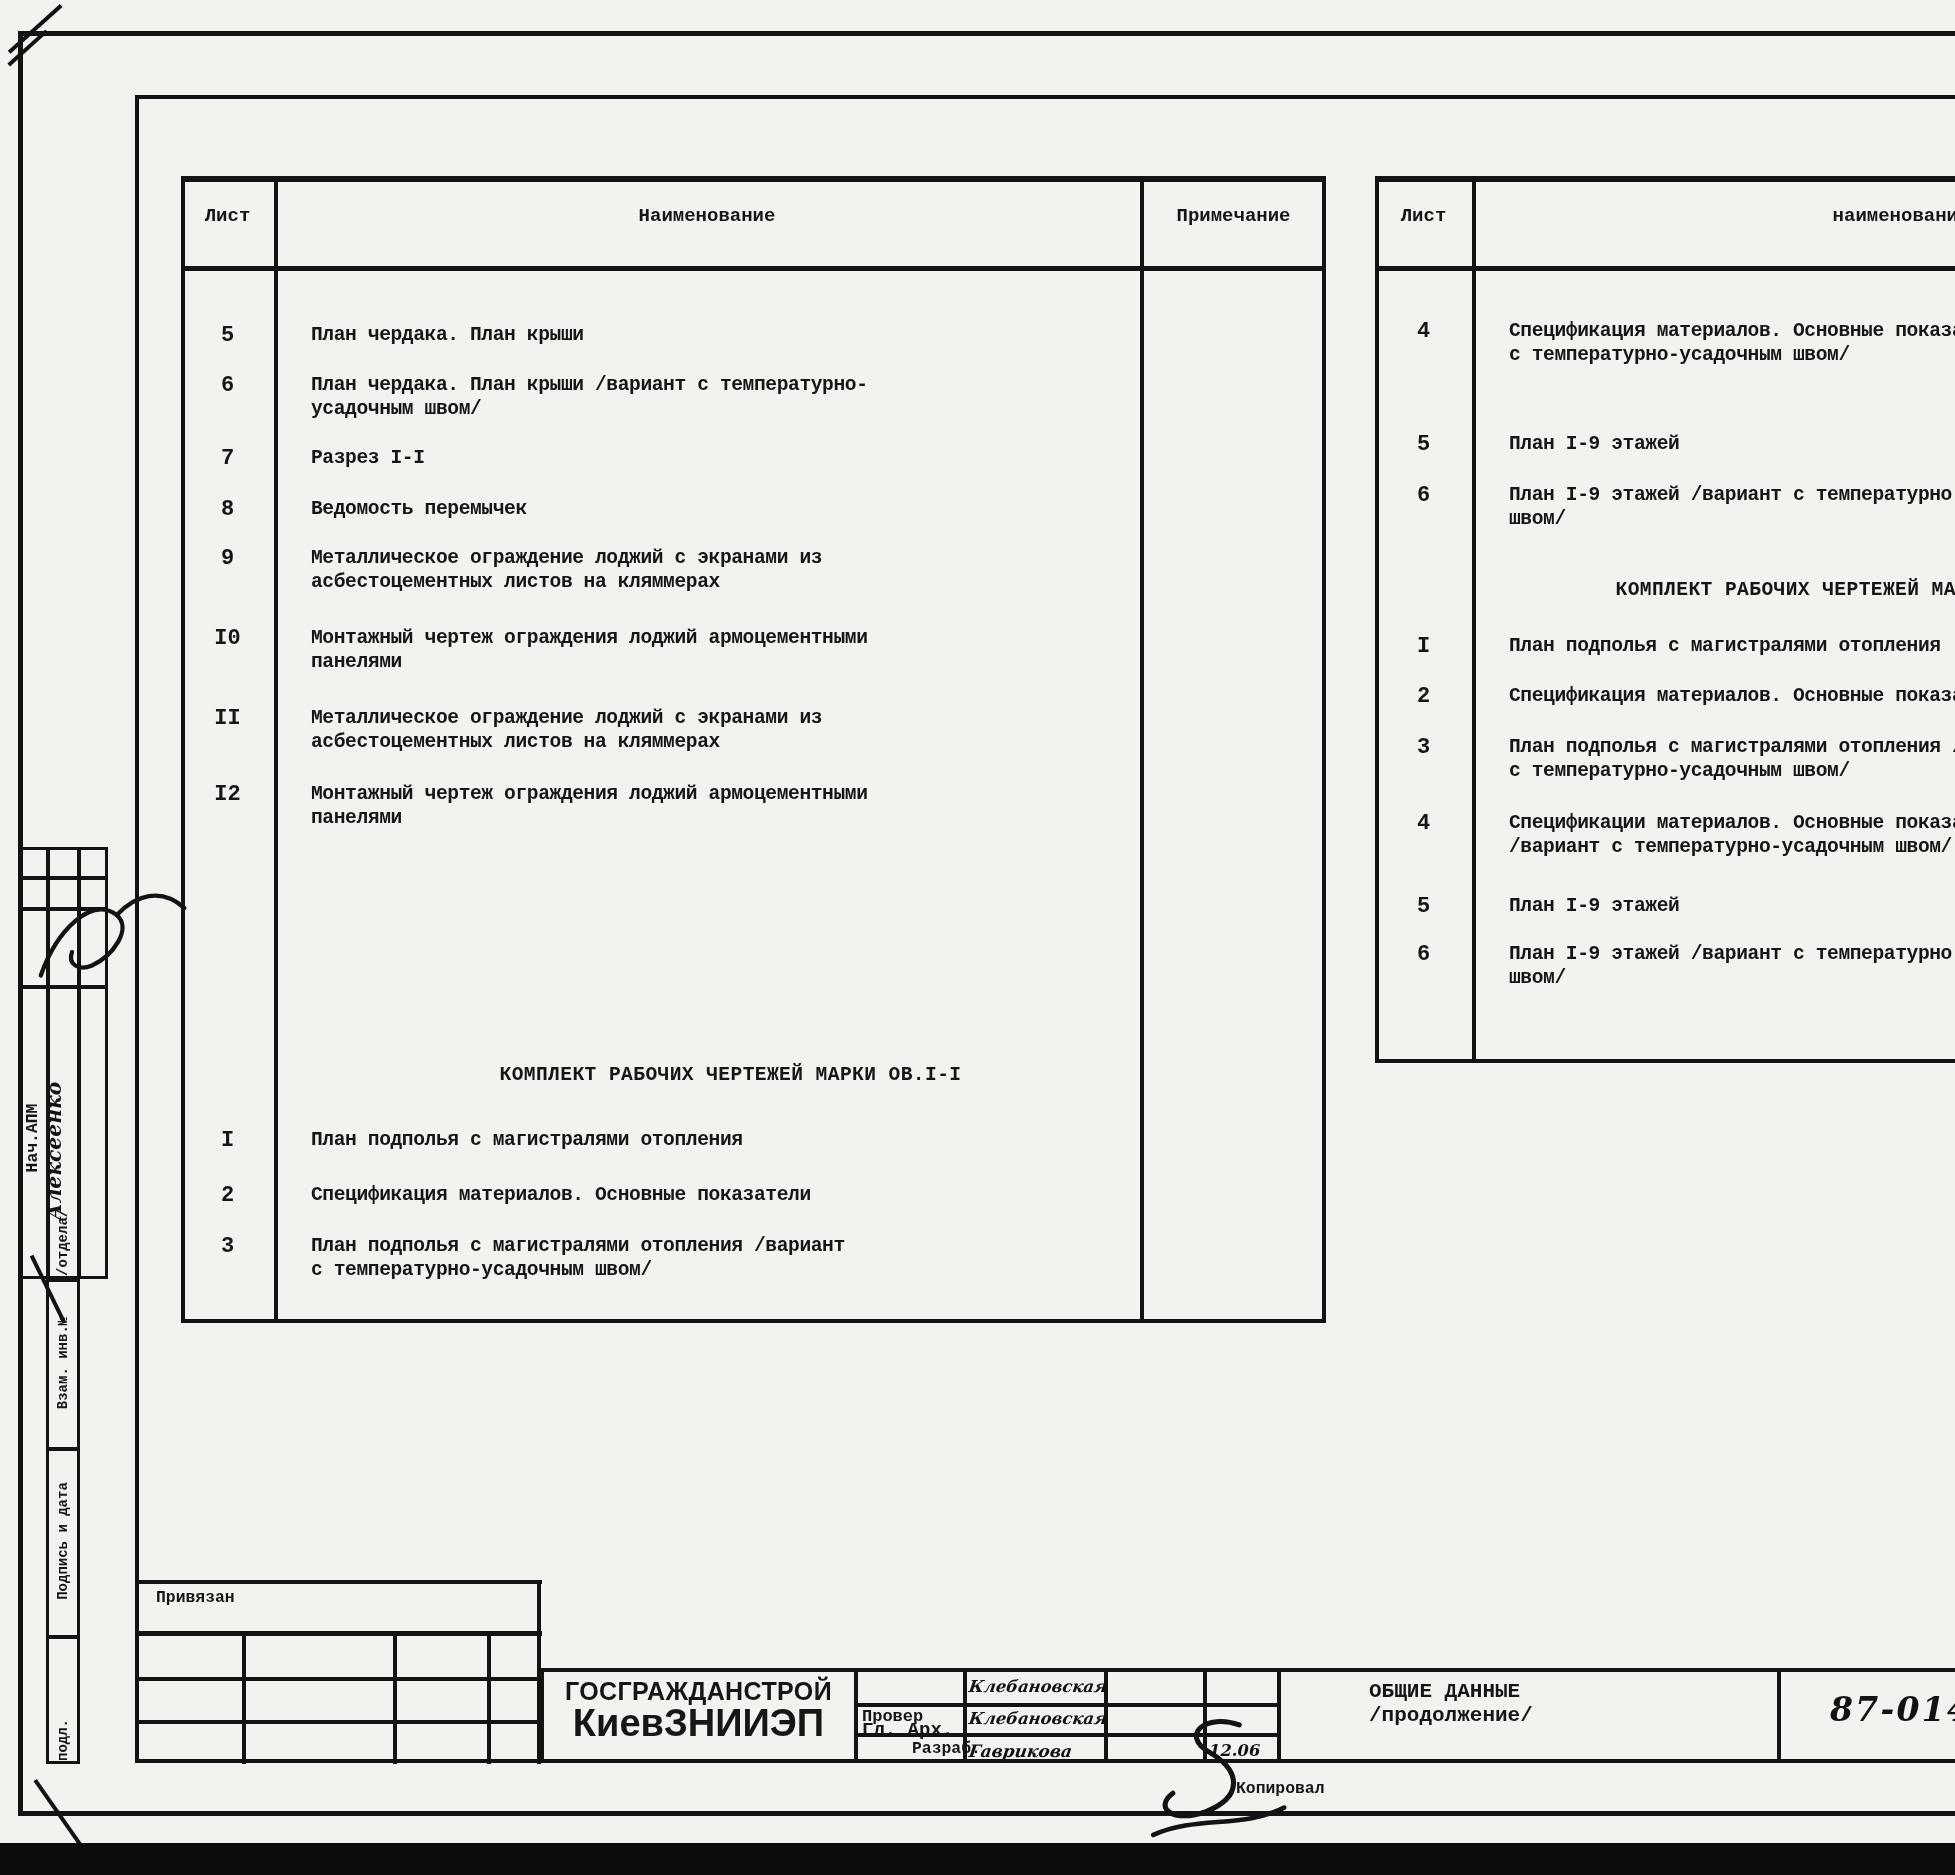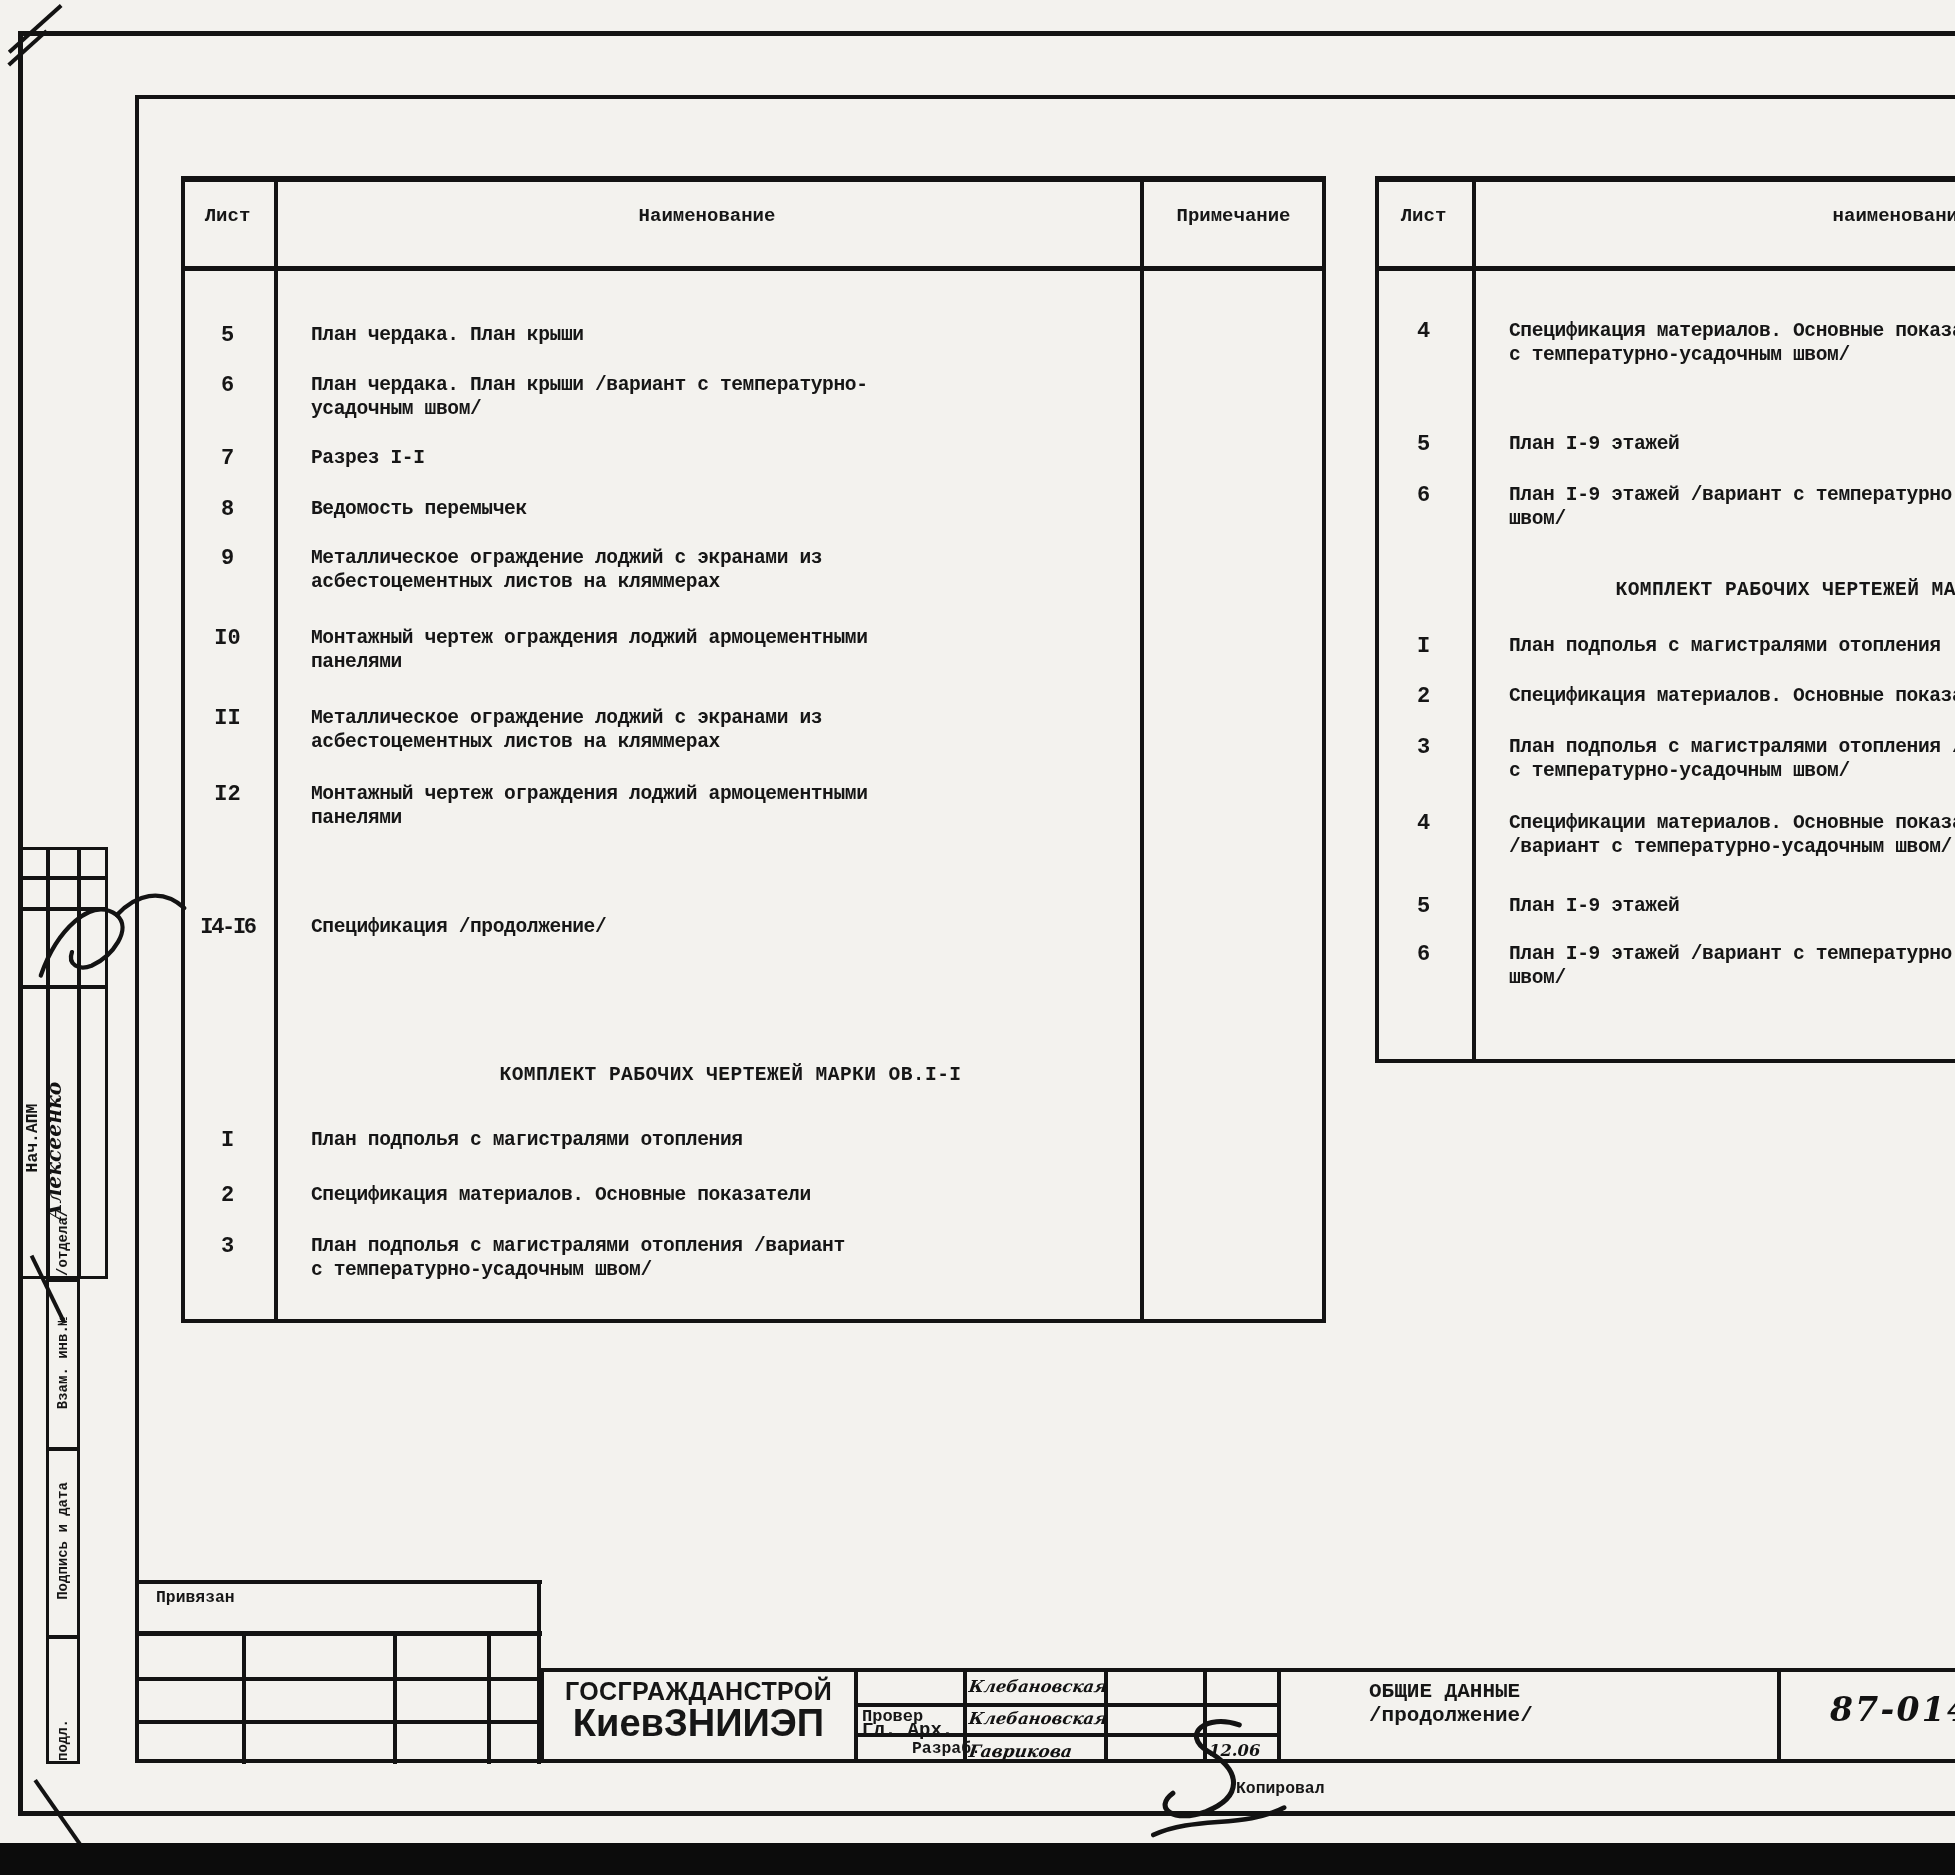--- a/index.html
+++ b/index.html
@@ -72,24 +72,20 @@
   <div class="row tw" style="top:706px">
       <div class="cs">II</div>
       <div class="cn">Металлическое ограждение лоджий с экранами из
 асбестоцементных листов на кляммерах</div>
     </div>
   <div class="row tw" style="top:782px">
       <div class="cs">I2</div>
       <div class="cn">Монтажный чертеж ограждения лоджий армоцементными
 панелями</div>
     </div>
-  <div class="row tw" style="top:915px">
-      <div class="cs" style="letter-spacing:-2.3px;">I4-I6</div>
-      <div class="cn">Спецификация /продолжение/</div>
-    </div>
 
   <div class="sh tw" style="left:274px;top:1064px;width:866px;padding-left:47px;box-sizing:border-box;">КОМПЛЕКТ РАБОЧИХ ЧЕРТЕЖЕЙ МАРКИ ОВ.I-I</div>
 
   <div class="row tw" style="top:1128px">
       <div class="cs">I</div>
       <div class="cn">План подполья с магистралями отопления</div>
     </div>
   <div class="row tw" style="top:1183px">
       <div class="cs">2</div>
       <div class="cn">Спецификация материалов. Основные показатели</div>

